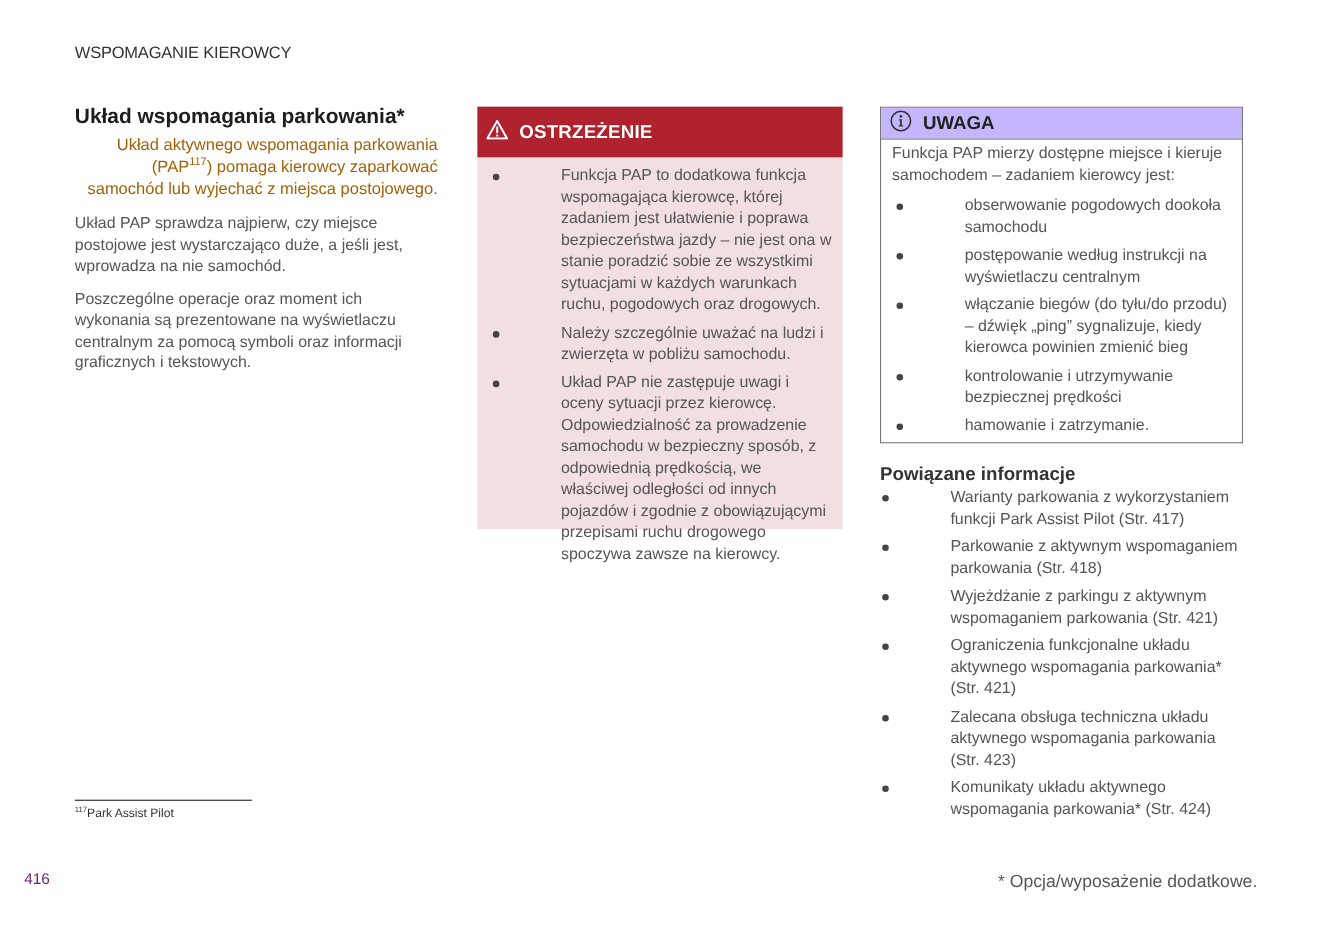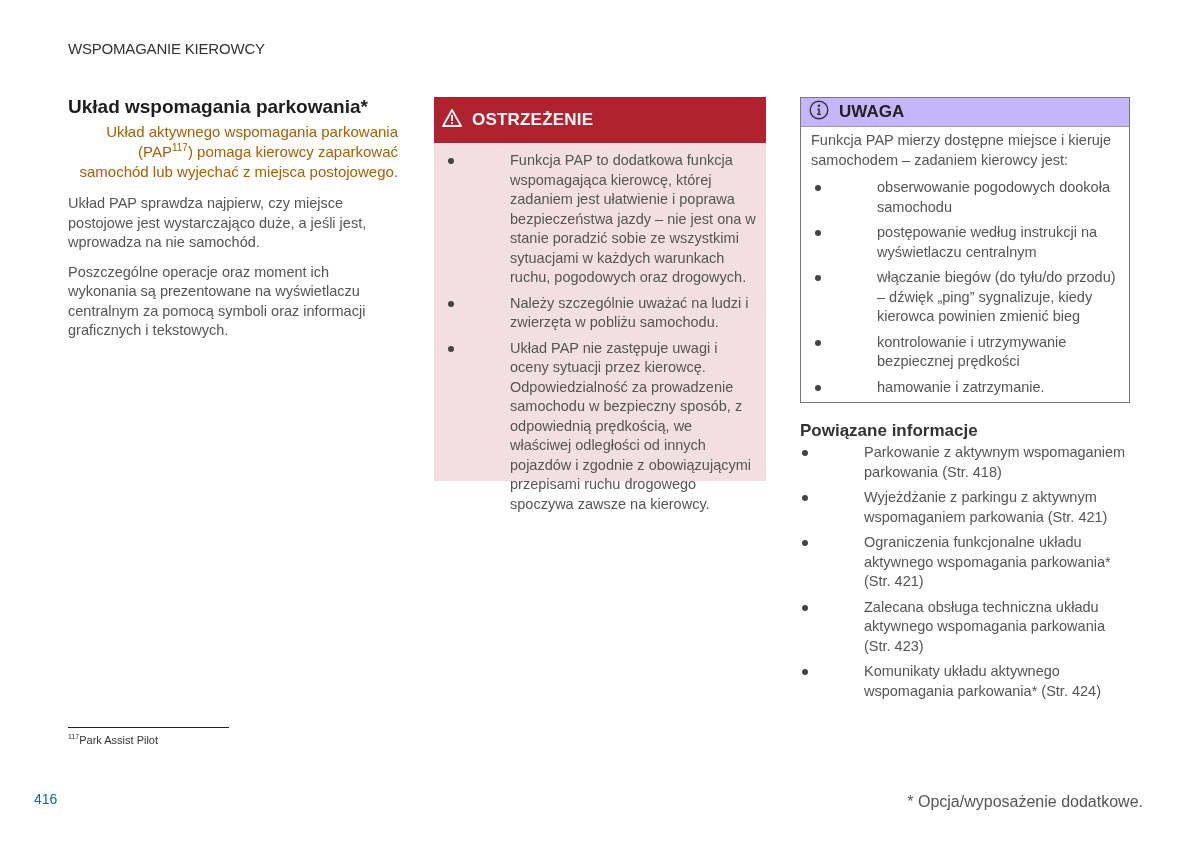--- a/index.html
+++ b/index.html
@@ -32,21 +32,21 @@
     .note-intro { font-size: 14.5px; line-height: 19.5px; color: #555; margin: 0 0 8px 0; }
     .note-list { padding-left: 2px; }
 
     .related { position: absolute; left: 800px; top: 421px; width: 330px; }
     .related h2 { font-size: 17px; font-weight: bold; color: #333; margin: 0 0 2px 0; }
     .rel-list .bullet { flex-basis: 28px; }
 
     .fn-rule { position: absolute; left: 68px; top: 727px; width: 161px; height: 1px; background: #222; }
     .footnote { position: absolute; left: 68px; top: 733px; font-size: 11px; color: #333; }
     .footnote sup { font-size: 7px; }
-    .page-num { position: absolute; left: 34px; top: 791px; font-size: 14px; color: #0369a1; }
+    .page-num { position: absolute; left: 22px; top: 791px; font-size: 14px; color: #701a75; }
     .footer-note { position: absolute; right: 57px; top: 793px; font-size: 16px; color: #555; }
   </style>
 </head>
 <body>
 
 <div class="running-head">WSPOMAGANIE KIEROWCY</div>
 
 <div class="col1">
   <h1 class="h1">Układ wspomagania parkowania*</h1>
   <p class="lead"><span>Układ aktywnego wspomagania parkowania (PAP</span><sup>117</sup><span>) pomaga kierowcy zaparkować samochód lub wyjechać z miejsca postojowego.</span></p>
@@ -117,20 +117,24 @@
         </li>
     </ul>
   </div>
 </div>
 
 <div class="related">
   <h2>Powiązane informacje</h2>
   <ul class="rel-list">
     <li class="li">
         <span class="bullet"></span>
+        <span>Warianty parkowania z wykorzystaniem funkcji Park Assist Pilot (Str. 417)</span>
+      </li>
+    <li class="li">
+        <span class="bullet"></span>
         <span>Parkowanie z aktywnym wspomaganiem parkowania (Str. 418)</span>
       </li>
     <li class="li">
         <span class="bullet"></span>
         <span>Wyjeżdżanie z parkingu z aktywnym wspomaganiem parkowania (Str. 421)</span>
       </li>
     <li class="li">
         <span class="bullet"></span>
         <span>Ograniczenia funkcjonalne układu aktywnego wspomagania parkowania* (Str. 421)</span>
       </li>

